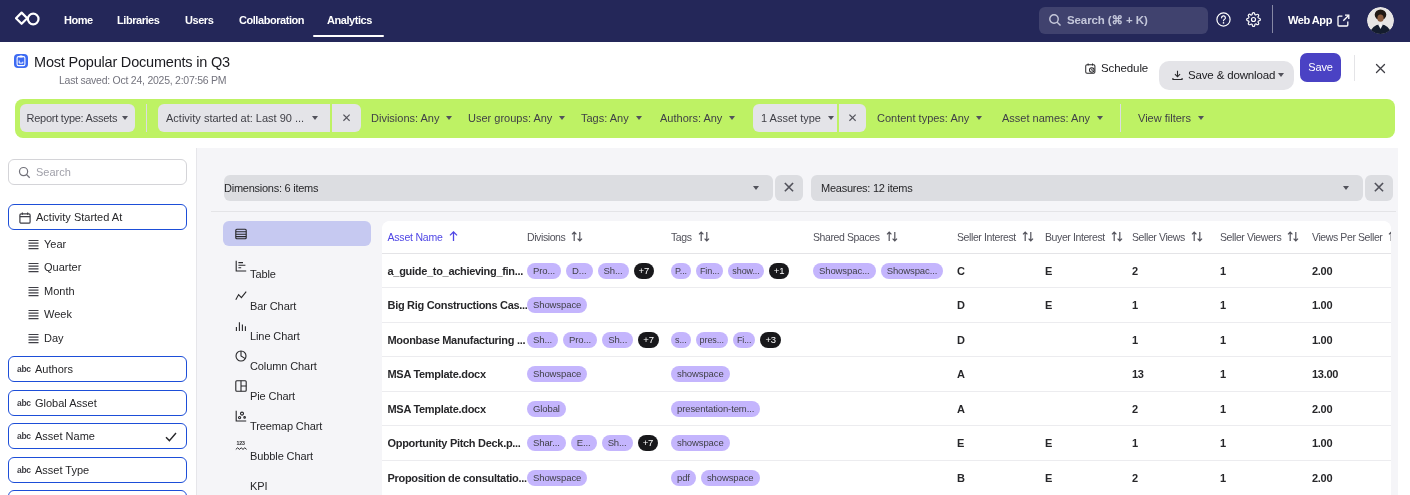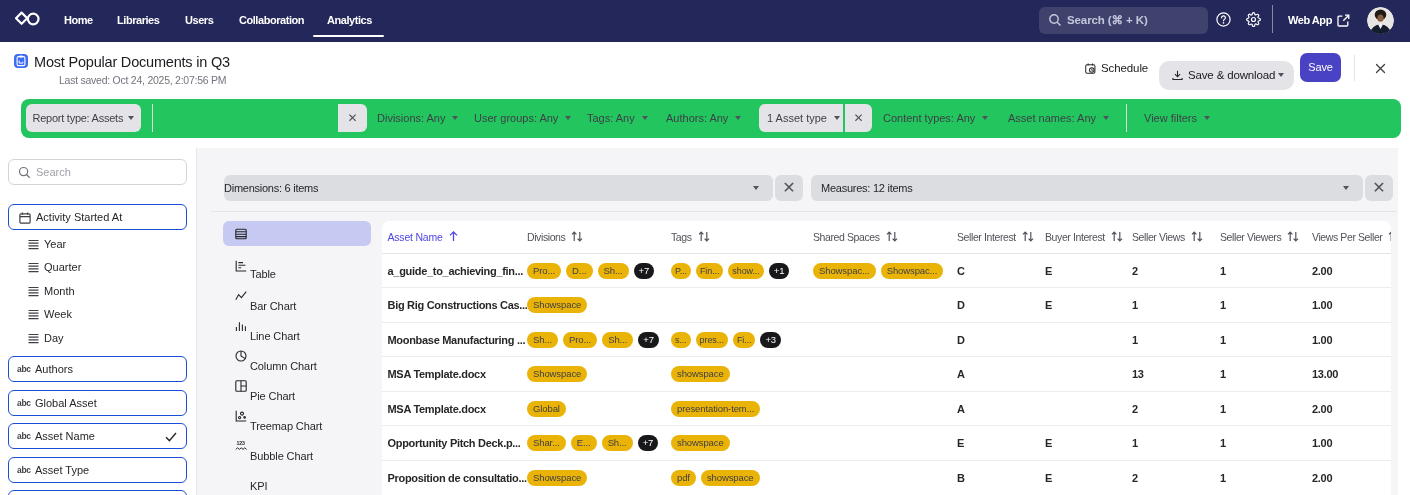--- a/index.html
+++ b/index.html
@@ -34,22 +34,22 @@
   color:#74747e;padding-left:44px; }
 .btn-text { position:absolute; top:20px; font-size:11.5px; color:#202024; letter-spacing:-0.1px; }
 .btn-grey { position:absolute; left:1159px; top:11px; width:135px; height:29px;
   background:#e4e4e8; border-radius:10px; font-size:11.5px; color:#202024;
   line-height:29px; letter-spacing:-0.15px;margin-top:8px; }
 .btn-save { position:absolute; left:1300px; top:11px; width:41px; height:29px;
   background:#4a42c4; border-radius:7px; font-size:11px; color:#fff;
   line-height:29px; text-align:center; letter-spacing:-0.1px; }
 .tdivider { position:absolute; left:1354px; top:13px; width:1px; height:26px; background:#e4e4e7; }
 
-.filterbar { position:absolute; left:21px; top:99px; width:1380px; height:39px;
-  background:#22c55e; border-radius:8px; font-size:11px; color:#3f3f46; }
+.filterbar { position:absolute; left:15px; top:99px; width:1380px; height:39px;
+  background:#bef264; border-radius:8px; font-size:11px; color:#3f3f46; }
 .fpill { position:absolute; top:5px; height:28px; background:#e4e4e8; border-radius:6px;
   line-height:28px; white-space:nowrap; }
 .fplain { position:absolute; top:5px; height:28px; line-height:28px; color:#3f3f46; white-space:nowrap; }
 .fdivider { position:absolute; top:5px; width:1px; height:28px; background:#dcdce1; }
 .caret { display:inline-block; width:0; height:0; border-left:3.6px solid transparent;
   border-right:3.6px solid transparent; border-top:4.2px solid #52525b;
   vertical-align:middle; margin-left:7px; margin-top:-2px; }
 .fx { color:#52525b; font-size:12px; text-align:center; }
 
 .content { position:absolute; left:0; top:148px; width:1410px; height:347px; background:#f5f5f8; }
@@ -76,21 +76,21 @@
 .citem.sel { height:25px; margin-bottom:5px; background:#c6c9f1; border-radius:6px; }
 
 .card { position:absolute; left:382px; top:73px; width:1009px; height:274px;
   background:#fff; border-radius:8px 8px 0 0; overflow:hidden; }
 .thead { position:absolute; left:0; top:0; width:1009px; height:32.5px;
   border-bottom:1px solid #e4e4e7; background:#fff; font-size:10.5px; color:#52525b; }
 .th { position:absolute; top:0; height:32.5px; line-height:32.5px; letter-spacing:-0.4px; white-space:nowrap; }
 .trow { position:absolute; left:0; width:1009px; height:34.5px; border-bottom:1px solid #ececef;
   font-size:11px; color:#27272a; }
 .td { position:absolute; top:0; height:34.5px; line-height:34.5px; letter-spacing:-0.3px; white-space:nowrap;font-weight:bold; }
-.pill { display:inline-block; height:16px; line-height:16px; background:#eab308;
+.pill { display:inline-block; height:16px; line-height:16px; background:#c4b5fd;
   border-radius:8px; padding:0 6px; font-size:9.5px; color:#3f3f46; margin-right:5px;
   letter-spacing:-0.1px; }
 .pill.dark { background:#18181b; color:#fff; padding:0 5px; }
 .pill.sm { font-size:9px; padding:0 4px; }
 .pillwrap { position:absolute; top:9px; height:16px; white-space:nowrap; }
 .sorticon { display:inline-block; vertical-align:-1px; margin-left:6px; }
 </style>
 </head>
 <body>
 
@@ -169,20 +169,21 @@
   <div class="btn-save">Save</div>
   <div class="tdivider"></div>
   <svg class="abs" style="left:1375px;top:21px" width="11" height="11" viewBox="0 0 11 11" stroke="#3f3f46" stroke-width="1.3" stroke-linecap="round">
     <path d="M1.5 1.5 L9.5 9.5 M9.5 1.5 L1.5 9.5"></path>
   </svg>
 </div>
 
 <div class="filterbar">
   <div class="fpill" style="left:4.5px;width:115px;padding-left:7px;letter-spacing:-0.25px">Report type: Assets<span class="caret" style="margin-left:5px"></span></div>
   <div class="fdivider" style="left:131px"></div>
+  <div class="fpill" style="left:143px;width:172px;padding-left:8px;border-radius:6px 0 0 6px">Activity started at: Last 90 ...<span class="caret" style="margin-left:8px"></span></div>
   <div class="fpill fx" style="left:317px;width:29px;border-radius:0 6px 6px 0">✕</div>
   <div class="fplain" style="left:356px">Divisions: Any<span class="caret"></span></div>
   <div class="fplain" style="left:453px">User groups: Any<span class="caret"></span></div>
   <div class="fplain" style="left:566px">Tags: Any<span class="caret"></span></div>
   <div class="fplain" style="left:645px">Authors: Any<span class="caret"></span></div>
   <div class="fpill" style="left:738px;width:84px;padding-left:8px;border-radius:6px 0 0 6px">1 Asset type<span class="caret"></span></div>
   <div class="fpill fx" style="left:824px;width:27px;border-radius:0 6px 6px 0">✕</div>
   <div class="fplain" style="left:862px">Content types: Any<span class="caret"></span></div>
   <div class="fplain" style="left:987px">Asset names: Any<span class="caret"></span></div>
   <div class="fdivider" style="left:1105px"></div>

